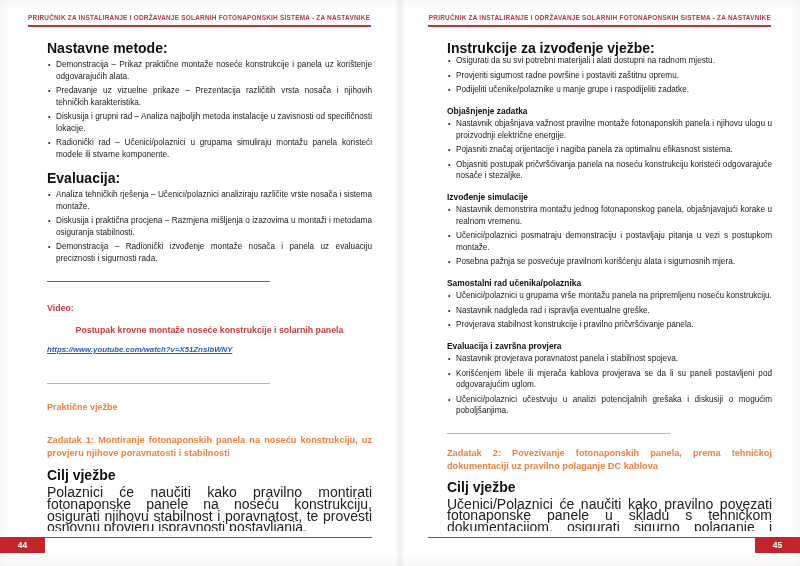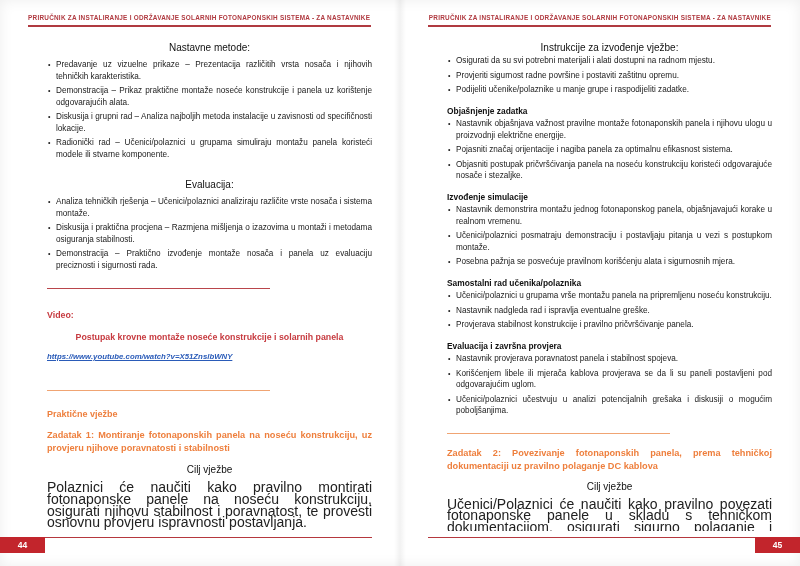--- a/index.html
+++ b/index.html
@@ -14,21 +14,21 @@
   .page.left{left:0;} .page.right{left:400px;}
 
   .page-header{
     margin:14px 29px 0 28px;border-bottom:2px solid #b03a40;padding-bottom:3px;
     font-size:6.4px;font-weight:bold;color:#b03a40;letter-spacing:.25px;line-height:8px;
   }
   .page.right .page-header{text-align:right;}
 
   .page-body{margin:0 28px 0 47px;height:504px;overflow:hidden;text-align:justify;}
 
-  h3.black-h{font-size:10px;font-weight:normal;color:#111;margin:16px 0 0 0;line-height:10px;text-align:center;}
+  h3.black-h{font-size:14px;font-weight:bold;color:#111;margin:16px 0 0 0;line-height:10px;text-align:left;}
   h4.black-sh{font-size:8.4px;font-weight:bold;color:#111;margin:10px 0 0 0;line-height:10.5px;text-align:left;}
 
   ul.bullets{list-style:none;margin:6px 0 0 0;padding:0 0 0 9px;}
   ul.bullets.tight{margin-top:2px;}
   ul.bullets li{
     position:relative;font-size:8.2px;line-height:11.5px;margin:0 0 3px 0;
     text-align:justify;
   }
   ul.bullets li::before{
     content:"•";position:absolute;left:-8px;top:0;font-size:7px;color:#212121;
@@ -39,21 +39,21 @@
   .left-div-red{margin-top:17px;}
   .left-div-orange{margin-top:27px;}
   .right-div-orange{margin-top:16px;}
 
   .video-label{color:#c73b40;font-weight:bold;font-size:8.8px;margin-top:21px;text-align:left;}
   .video-title{color:#c73b40;font-weight:bold;font-size:8.8px;margin-top:12px;line-height:11px;text-align:center;}
   .video-link{color:#2a5bb8;font-size:7.8px;font-style:italic;font-weight:bold;
     text-decoration:underline;display:inline-block;margin-top:9px;cursor:pointer;text-align:left;}
 
   .orange-h1{color:#ee7f3d;font-weight:bold;font-size:9px;margin-top:18px;text-align:left;}
-  .orange-h2{color:#ee7f3d;font-weight:bold;font-size:9.2px;line-height:13px;margin-top:10px;text-align:justify;}
+  .orange-h2{color:#ee7f3d;font-weight:bold;font-size:9.2px;line-height:13px;margin-top:22px;text-align:justify;}
 
   p.body-par{font-size:14px;line-height:11.8px;margin:7px 0 0 0;text-align:justify;}
 
   .footer-line{position:absolute;top:537px;border-top:1.6px solid #b5383e;}
   .footer-line.left{left:0;width:372px;}
   .footer-line.right{right:0;width:372px;}
   .page-num{
     position:absolute;top:537px;width:45px;height:16px;background:#c2252c;color:#fff;
     font-size:8.5px;font-weight:bold;display:flex;align-items:center;justify-content:center;
   }
@@ -65,31 +65,31 @@
 <div class="spread">
 
   <div class="page left">
     <div class="page-header">
       <span>PRIRUČNIK ZA INSTALIRANJE I ODRŽAVANJE SOLARNIH FOTONAPONSKIH SISTEMA - ZA NASTAVNIKE</span>
     </div>
     <div class="page-body">
 
       <h3 class="black-h">Nastavne metode:</h3>
       <ul class="bullets">
+        <li>Demonstracija – Prikaz praktične montaže noseće konstrukcije i panela uz korištenje odgovarajućih alata.</li>
         <li>Predavanje uz vizuelne prikaze – Prezentacija različitih vrsta nosača i njihovih tehničkih karakteristika.</li>
-        <li>Demonstracija – Prikaz praktične montaže noseće konstrukcije i panela uz korištenje odgovarajućih alata.</li>
         <li>Diskusija i grupni rad – Analiza najboljih metoda instalacije u zavisnosti od specifičnosti lokacije.</li>
         <li>Radionički rad – Učenici/polaznici u grupama simuliraju montažu panela koristeći modele ili stvarne komponente.</li>
       </ul>
 
-      <h3 class="black-h" style="margin-top:20px;">Evaluacija:</h3>
+      <h3 class="black-h" style="margin-top:13px;">Evaluacija:</h3>
       <ul class="bullets">
         <li>Analiza tehničkih rješenja – Učenici/polaznici analiziraju različite vrste nosača i sistema montaže.</li>
         <li>Diskusija i praktična procjena – Razmjena mišljenja o izazovima u montaži i metodama osiguranja stabilnosti.</li>
-        <li>Demonstracija – Praktično izvođenje montaže nosača i panela uz evaluaciju preciznosti i sigurnosti rada.</li>
+        <li>Demonstracija – Radionički izvođenje montaže nosača i panela uz evaluaciju preciznosti i sigurnosti rada.</li>
       </ul>
 
       <div class="divider left-div-red"></div>
 
       <div class="video-label">Video:</div>
       <div class="video-title">Postupak krovne montaže noseće konstrukcije i solarnih panela</div>
       <a class="video-link">https://www.youtube.com/watch?v=X51ZnslbWNY</a>
 
       <div class="divider orange left-div-orange"></div>
 

